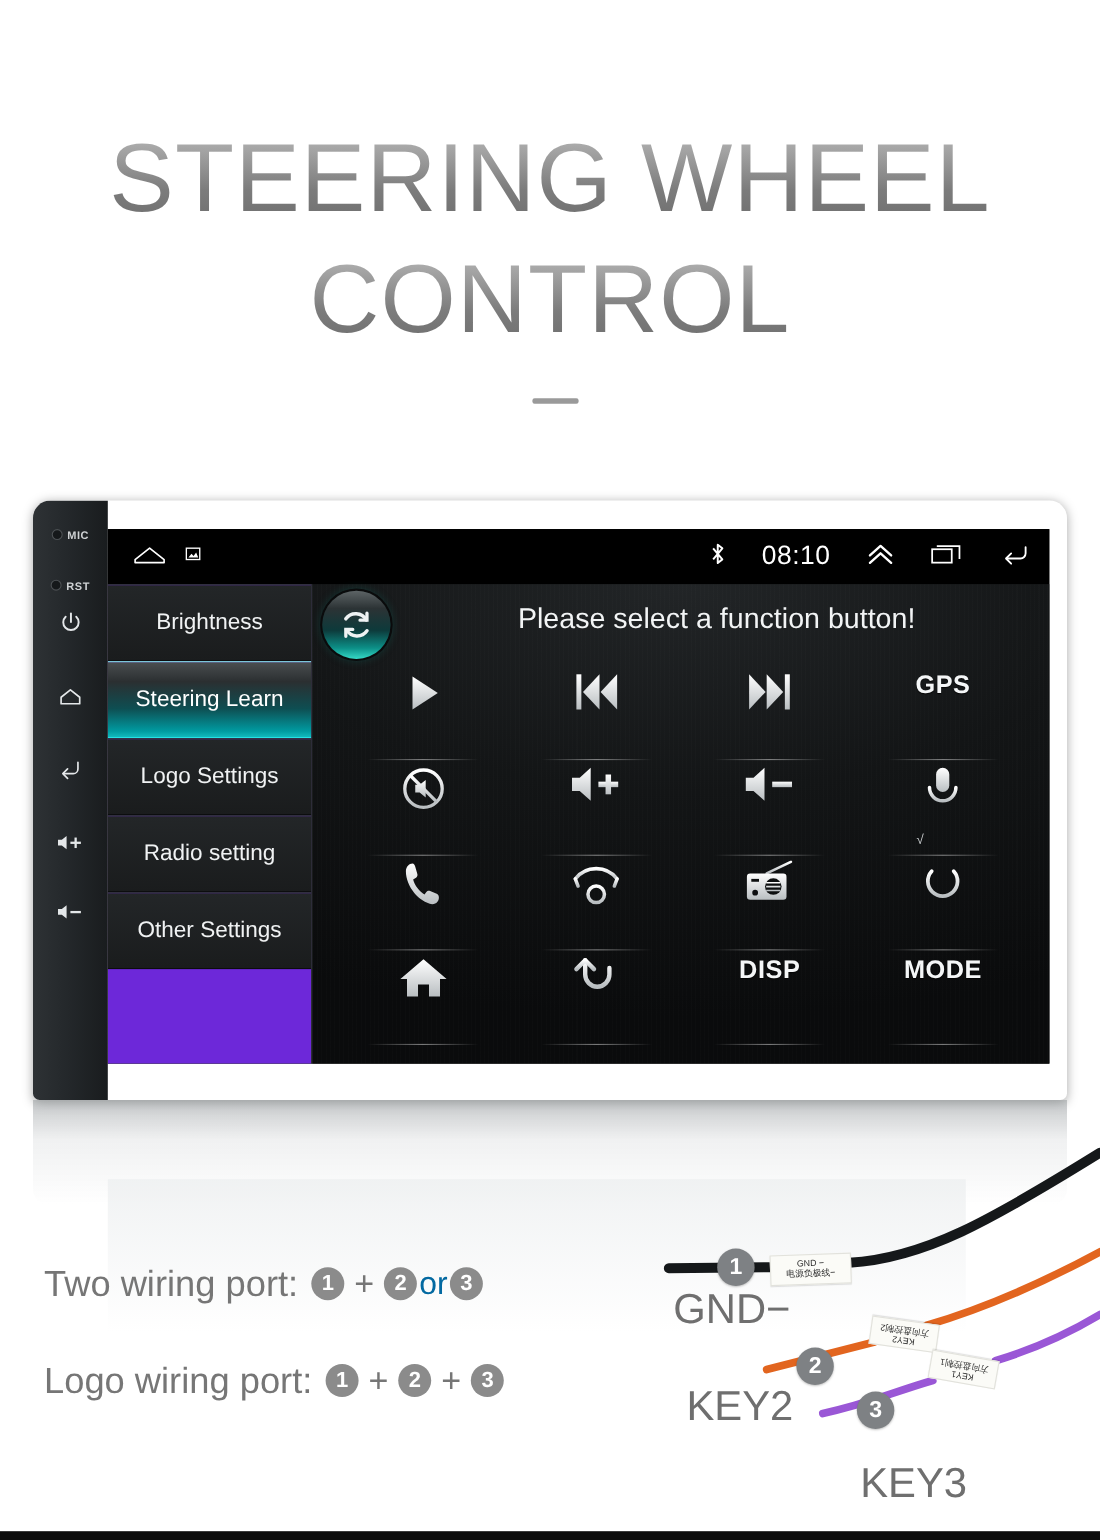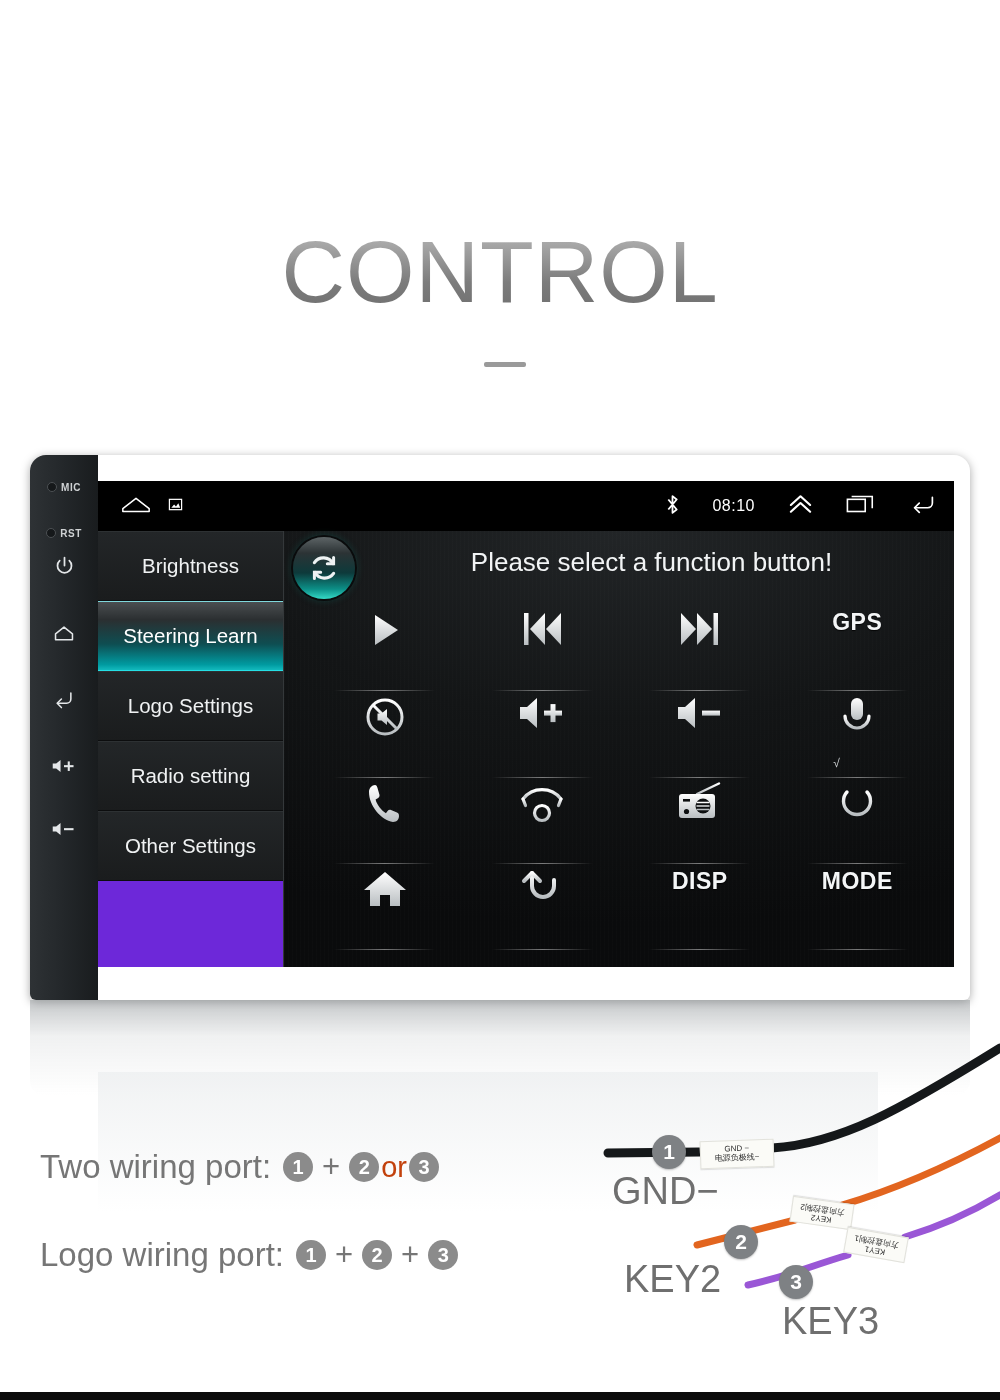--- a/index.html
+++ b/index.html
@@ -58,21 +58,21 @@
     background:#000;overflow:hidden;
   }
 
   
   #statusbar{
     position:absolute;left:0;top:0;width:856px;height:50px;
     background:#000;color:#fff;
   }
   #sb-left{position:absolute;left:22px;top:0;height:50px;display:flex;align-items:center;gap:16px;}
   #sb-right{position:absolute;right:16px;top:0;height:50px;display:flex;align-items:center;gap:32px;}
-  #sb-time{font-size:16px;letter-spacing:.5px;}
+  #sb-time{font-size:24px;letter-spacing:.5px;}
 
   
   #menu{
     position:absolute;left:0;top:50px;width:185px;height:436px;
     background:#6d28d9;
   }
   .menu-item{
     height:68px;display:flex;align-items:center;justify-content:center;
     color:#f0f2f3;font-size:20.5px;
     background:linear-gradient(180deg,#232628 0%,#1a1c1d 100%);
@@ -140,21 +140,21 @@
   }
   #wline2{margin-top:50px;}
   .wlabel{margin-right:12px;}
   .badge{
     display:inline-flex;align-items:center;justify-content:center;
     width:30px;height:30px;border-radius:50%;
     background:#8b8b8b;color:#fff;font-size:20px;font-weight:bold;
     vertical-align:middle;
   }
   .op{margin:0 9px;color:#767676;font-size:31px;}
-  .op-tight{margin:0 2px;color:#c2410c;font-size:29px;}
+  .op-tight{margin:0 2px;color:#0369a1;font-size:29px;}
 
   
   #wires{position:absolute;left:0;top:1040px;width:1000px;height:340px;}
   .wire-marker{
     position:absolute;width:34px;height:34px;border-radius:50%;
     background:#7e8184;color:#fff;font-size:21px;font-weight:bold;
     display:flex;align-items:center;justify-content:center;
     box-shadow:0 1px 2px rgba(0,0,0,.25);
   }
   .wire-name{position:absolute;color:#6f6f6f;font-size:38px;white-space:nowrap;}
@@ -166,20 +166,21 @@
   }
   .tag-l1{font-size:8px;line-height:1.1;}
   .tag-l2{font-size:8px;line-height:1.1;}
 
   #footer-bar{position:absolute;left:0;top:1392px;width:1000px;height:8px;background:#0c0c0c;}
 </style>
 </head>
 <body>
 
 <div id="hero">
+  <div class="hero-line" id="hero-line1">STEERING WHEEL</div>
   <div class="hero-line" id="hero-line2">CONTROL</div>
   <div id="hero-rule"></div>
 </div>
 
 <div id="device-wrap">
   <div id="device">
     <div id="device-sheen"></div>
 
     <div id="bezel-left">
       <div class="bz" style="top:22px;">
@@ -444,21 +445,21 @@
   </div>
   <div class="wire-marker" style="left:724px;top:185px;">
     <span>2</span>
   </div>
   <div class="wire-marker" style="left:779px;top:225px;">
     <span>3</span>
   </div>
 
   <div class="wire-name" style="left:612px;top:130px;">GND−</div>
   <div class="wire-name" style="left:624px;top:218px;">KEY2</div>
-  <div class="wire-name" style="left:782px;top:260px;">KEY3</div>
+  <div class="wire-name" style="left:782px;top:288px;">KEY3</div>
 </div>
 
 <div id="wiring-text">
   <div class="wline" id="wline1">
     <span class="wlabel">Two wiring port:</span>
     <span class="badge">1</span>
     <span class="op">+</span>
     <span class="badge">2</span>
     <span class="op-tight">or</span>
     <span class="badge">3</span>

